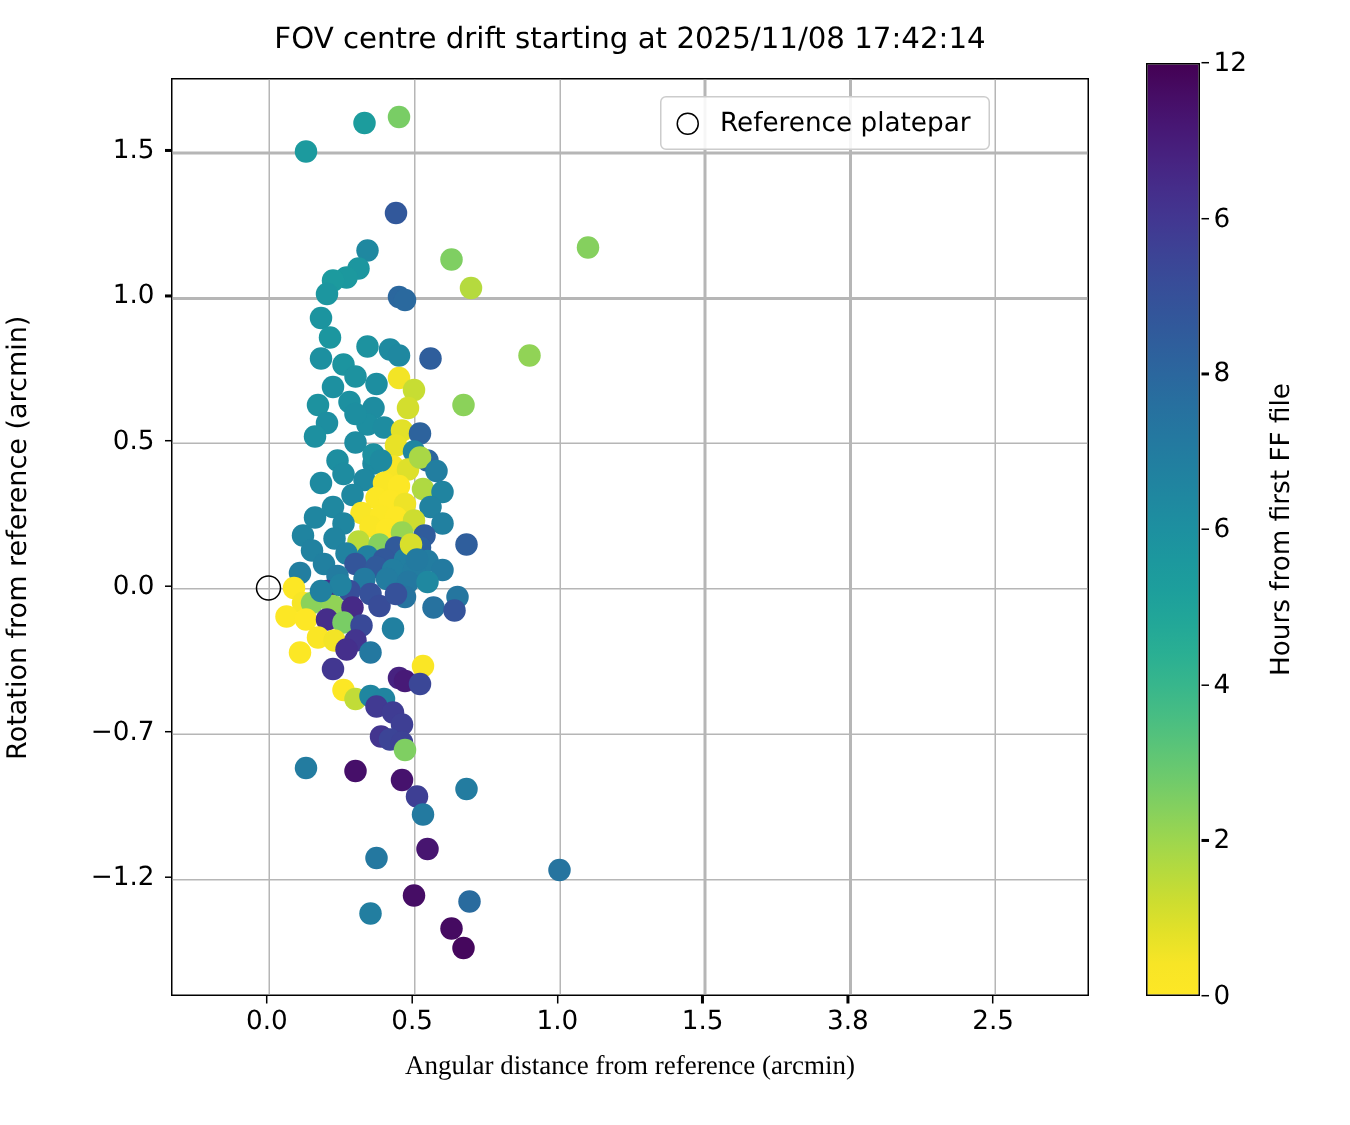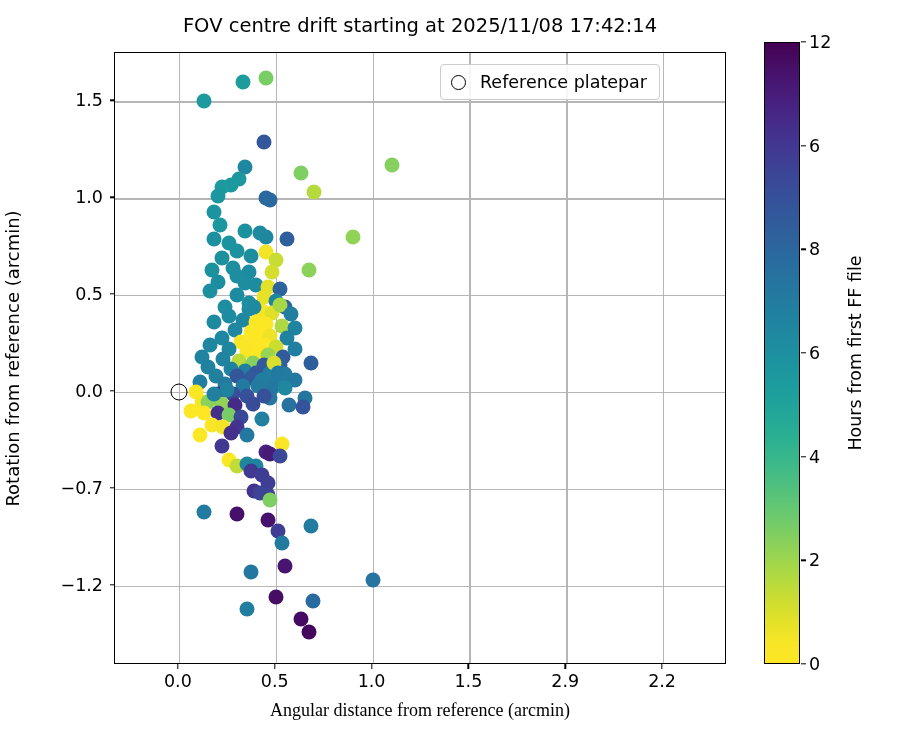--- a/index.html
+++ b/index.html
@@ -398,23 +398,23 @@
 
 <div class="xtick" style="left: 177.911px;"></div>
     <div class="xticklabel" style="left: 177.911px;">0.0</div>
     <div class="xtick" style="left: 274.747px;"></div>
     <div class="xticklabel" style="left: 274.747px;">0.5</div>
     <div class="xtick" style="left: 371.582px;"></div>
     <div class="xticklabel" style="left: 371.582px;">1.0</div>
     <div class="xtick" style="left: 468.418px;"></div>
     <div class="xticklabel" style="left: 468.418px;">1.5</div>
     <div class="xtick" style="left: 565.253px;"></div>
-    <div class="xticklabel" style="left: 565.253px;">2.9</div>
+    <div class="xticklabel" style="left: 565.253px;">3.8</div>
     <div class="xtick" style="left: 662.089px;"></div>
-    <div class="xticklabel" style="left: 662.089px;">2.2</div>
+    <div class="xticklabel" style="left: 662.089px;">2.5</div>
     <div class="ytick" style="top: 584.595px;"></div>
     <div class="yticklabel" style="top: 584.595px;">−1.2</div>
     <div class="ytick" style="top: 487.759px;"></div>
     <div class="yticklabel" style="top: 487.759px;">−0.7</div>
     <div class="ytick" style="top: 390.924px;"></div>
     <div class="yticklabel" style="top: 390.924px;">0.0</div>
     <div class="ytick" style="top: 294.089px;"></div>
     <div class="yticklabel" style="top: 294.089px;">0.5</div>
     <div class="ytick" style="top: 197.253px;"></div>
     <div class="yticklabel" style="top: 197.253px;">1.0</div>

